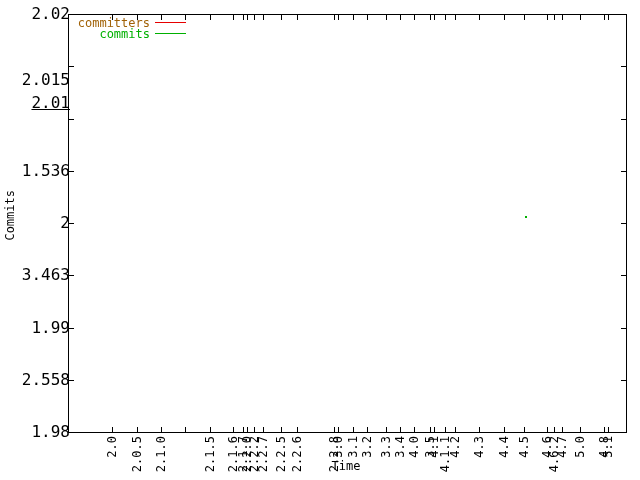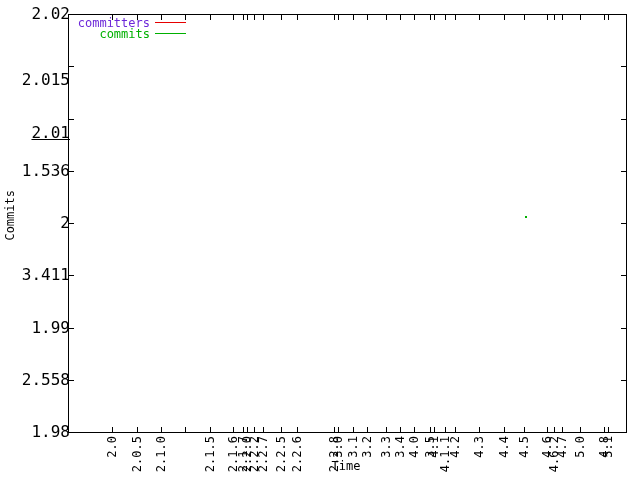--- a/index.html
+++ b/index.html
@@ -33,30 +33,30 @@
       <div class="tickmark" style="left: 621px; top: 432px; width: 5px; height: 1px;"></div>
       <div class="ytick-label" style="top: 425px;">1.98</div>
       <div class="tickmark" style="left: 69px; top: 380px; width: 5px; height: 1px;"></div>
       <div class="tickmark" style="left: 621px; top: 380px; width: 5px; height: 1px;"></div>
       <div class="ytick-label" style="top: 373px;">2.558</div>
       <div class="tickmark" style="left: 69px; top: 328px; width: 5px; height: 1px;"></div>
       <div class="tickmark" style="left: 621px; top: 328px; width: 5px; height: 1px;"></div>
       <div class="ytick-label" style="top: 321px;">1.99</div>
       <div class="tickmark" style="left: 69px; top: 275px; width: 5px; height: 1px;"></div>
       <div class="tickmark" style="left: 621px; top: 275px; width: 5px; height: 1px;"></div>
-      <div class="ytick-label" style="top: 268px;">3.411</div>
+      <div class="ytick-label" style="top: 268px;">3.463</div>
       <div class="tickmark" style="left: 69px; top: 223px; width: 5px; height: 1px;"></div>
       <div class="tickmark" style="left: 621px; top: 223px; width: 5px; height: 1px;"></div>
       <div class="ytick-label" style="top: 216px;">2</div>
       <div class="tickmark" style="left: 69px; top: 171px; width: 5px; height: 1px;"></div>
       <div class="tickmark" style="left: 621px; top: 171px; width: 5px; height: 1px;"></div>
       <div class="ytick-label" style="top: 164px;">1.536</div>
       <div class="tickmark" style="left: 69px; top: 119px; width: 5px; height: 1px;"></div>
       <div class="tickmark" style="left: 621px; top: 119px; width: 5px; height: 1px;"></div>
-      <div class="ytick-label" style="top: 126px; text-decoration: underline;">2.01</div>
+      <div class="ytick-label" style="top: 96px; text-decoration: underline;">2.01</div>
       <div class="tickmark" style="left: 69px; top: 66px; width: 5px; height: 1px;"></div>
       <div class="tickmark" style="left: 621px; top: 66px; width: 5px; height: 1px;"></div>
       <div class="ytick-label" style="top: 73px;">2.015</div>
       <div class="tickmark" style="left: 69px; top: 14px; width: 5px; height: 1px;"></div>
       <div class="tickmark" style="left: 621px; top: 14px; width: 5px; height: 1px;"></div>
       <div class="ytick-label" style="top: 7px;">2.02</div>
     </div>
   <div id="xticks">
       <div class="tickmark" style="left: 112px; top: 427px; width: 1px; height: 5px;"></div>
       <div class="tickmark" style="left: 112px; top: 15px; width: 1px; height: 5px;"></div>
@@ -148,21 +148,21 @@
       <div class="tickmark" style="left: 580px; top: 15px; width: 1px; height: 5px;"></div>
       <div class="xtick-label" style="left: 574px; top: 436px;">5.0</div>
       <div class="tickmark" style="left: 604px; top: 427px; width: 1px; height: 5px;"></div>
       <div class="tickmark" style="left: 604px; top: 15px; width: 1px; height: 5px;"></div>
       <div class="xtick-label" style="left: 598px; top: 436px;">4.8</div>
       <div class="tickmark" style="left: 608px; top: 427px; width: 1px; height: 5px;"></div>
       <div class="tickmark" style="left: 608px; top: 15px; width: 1px; height: 5px;"></div>
       <div class="xtick-label" style="left: 602px; top: 436px;">5.1</div>
     </div>
   <div id="legend">
-      <div class="legend-label" style="top: 17px; color: #6d28d9;">committers</div>
+      <div class="legend-label" style="top: 17px; color: #a16207;">committers</div>
       <div class="legend-line" style="left: 155px; top: 22px; background: rgb(230, 0, 0);"></div>
       <div class="legend-label" style="top: 28px; color: rgb(0, 176, 0);">commits</div>
       <div class="legend-line" style="left: 155px; top: 33px; background: rgb(0, 176, 0);"></div>
     </div>
   <div id="points">
       <div class="datapoint" style="left: 525px; top: 216px; background: rgb(0, 176, 0);"></div>
     </div>
 </div>
 
 </body></html>

